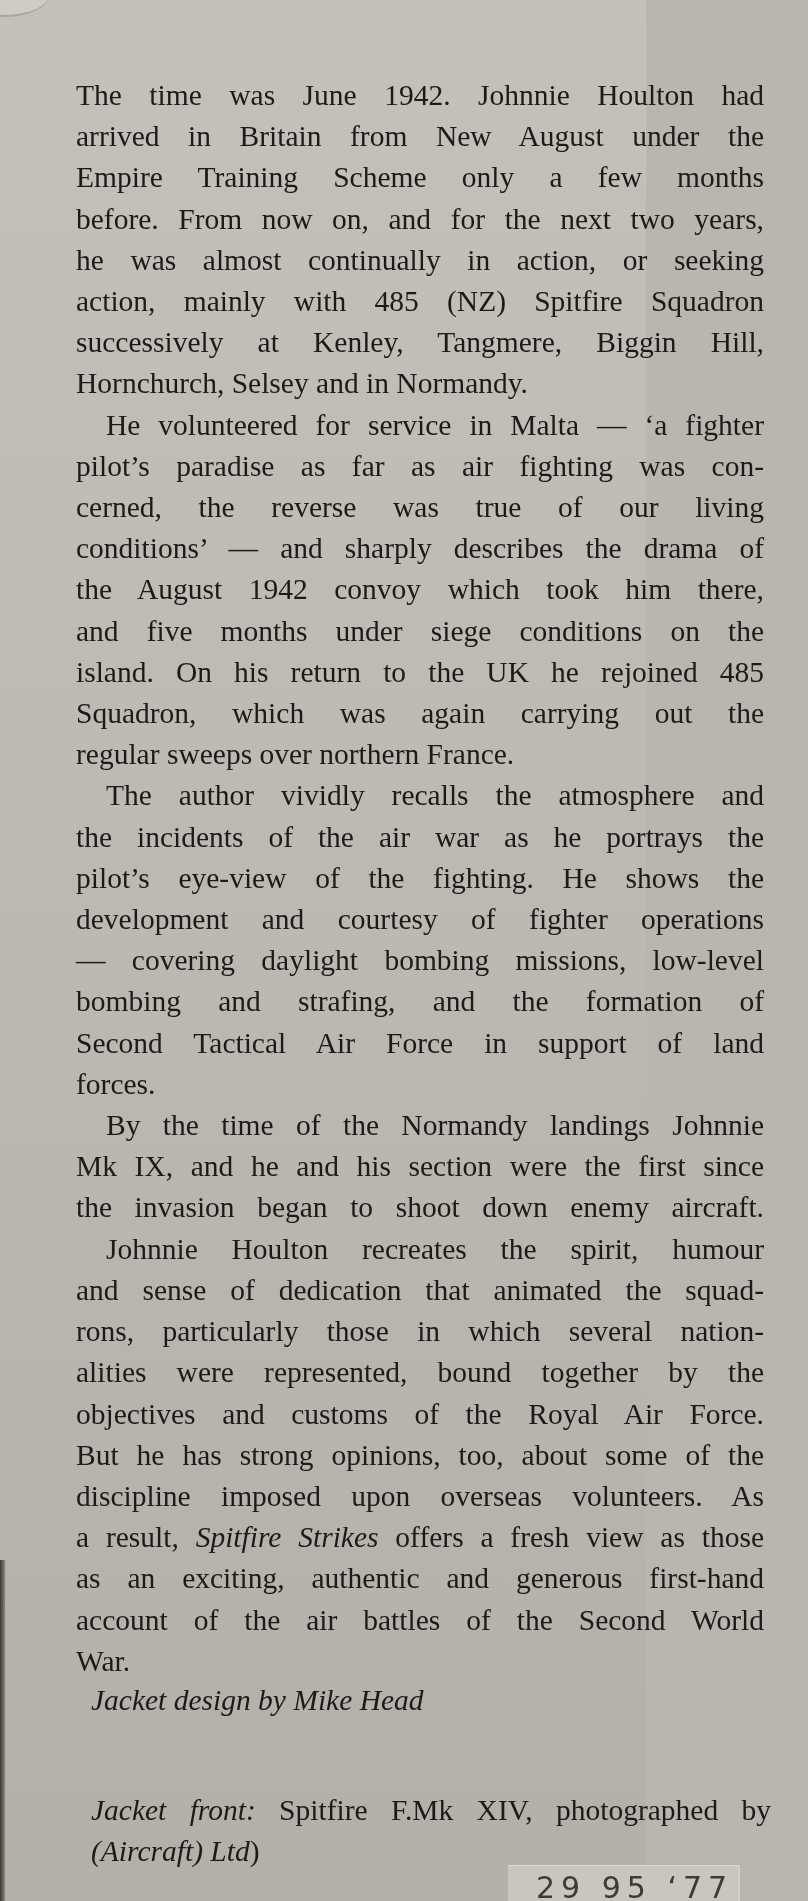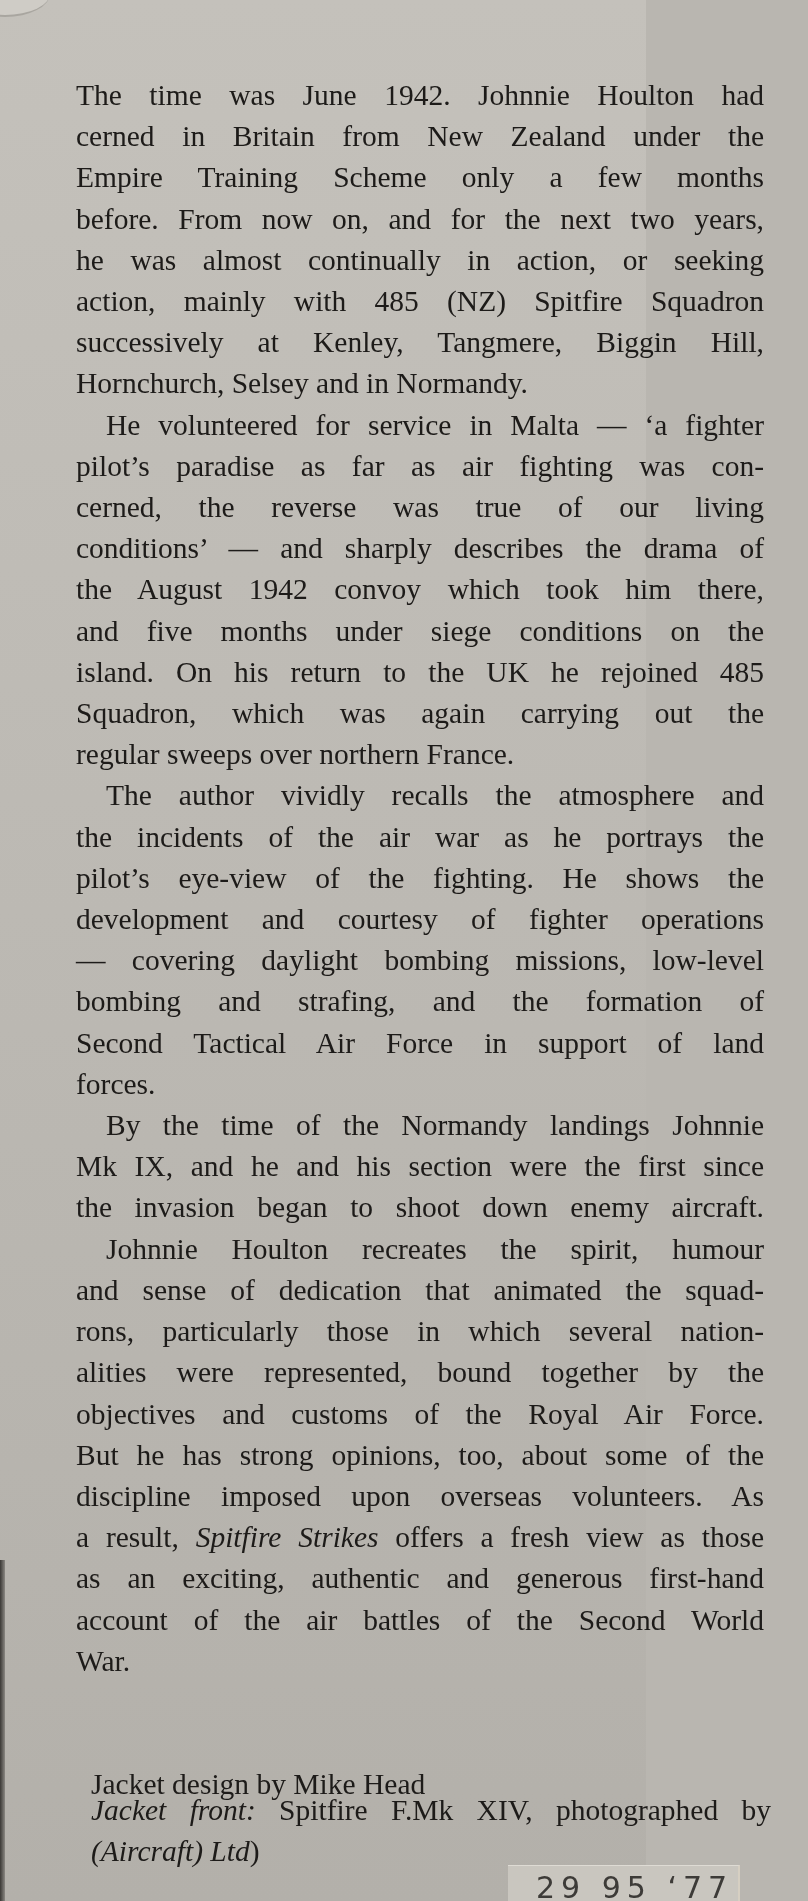--- a/index.html
+++ b/index.html
@@ -64,21 +64,22 @@
     .credits {
       position: absolute;
       left: 91px;
       width: 680px;
       font-family: "Liberation Serif", "DejaVu Serif", serif;
       font-size: 29.5px;
       line-height: 41px;
       color: #1d1b19;
     }
     .credit-design {
-      top: 1764px;
+      top: 1680px;
+      font-style: italic;
     }
     .credit-front {
       top: 1790px;
     }
     .credit-front .line {
       display: block;
       white-space: nowrap;
       text-align: justify;
       text-align-last: justify;
     }
@@ -111,21 +112,21 @@
 <body>
 
 <div class="page">
   <div class="corner-curl"></div>
   <div class="left-shadow"></div>
 
   <div class="text-block">
 
     <div class="para">
       <span class="line">The time was June 1942. Johnnie Houlton had</span>
-      <span class="line">cerned in Britain from New Zealand under the</span>
+      <span class="line">arrived in Britain from New August under the</span>
       <span class="line">Empire Training Scheme only a few months</span>
       <span class="line">before. From now on, and for the next two years,</span>
       <span class="line">he was almost continually in action, or seeking</span>
       <span class="line">action, mainly with 485 (NZ) Spitfire Squadron</span>
       <span class="line">successively at Kenley, Tangmere, Biggin Hill,</span>
       <span class="line last">Hornchurch, Selsey and in Normandy.</span>
     </div>
 
     <div class="para">
       <span class="line indent">He volunteered for service in Malta — ‘a fighter</span>

